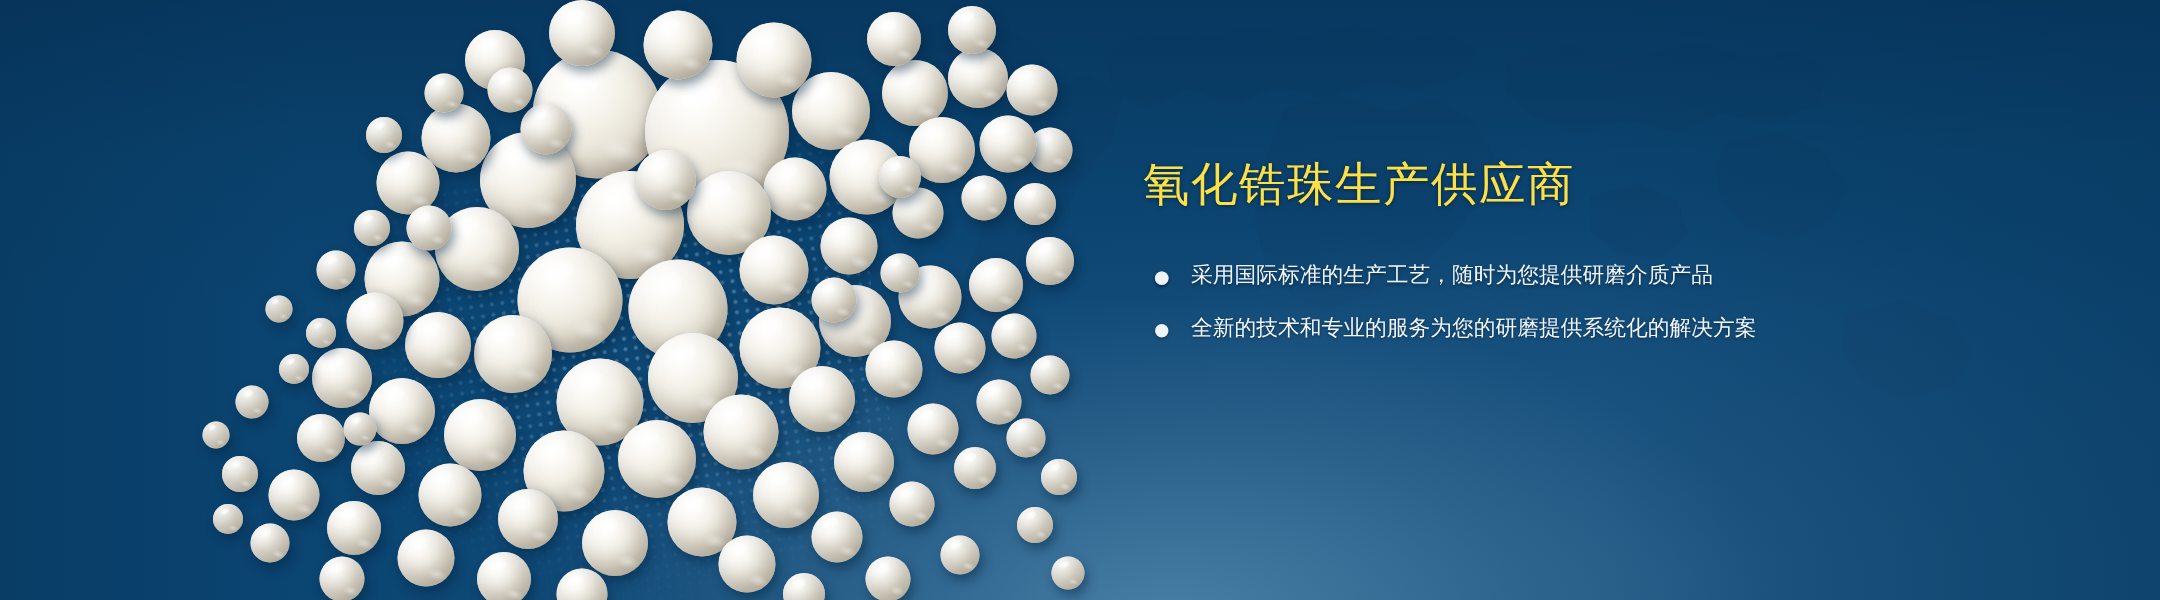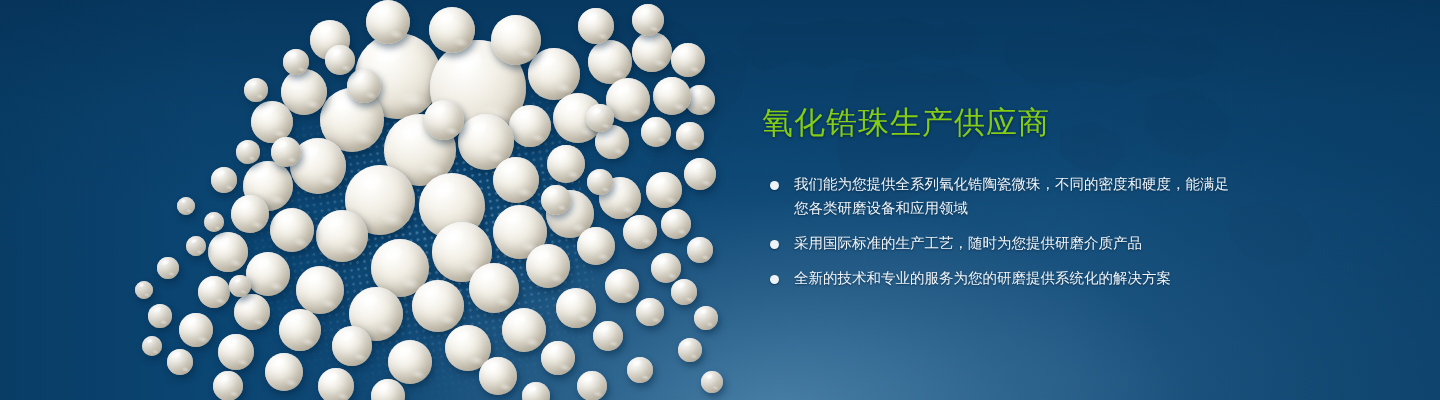--- a/index.html
+++ b/index.html
@@ -132,21 +132,21 @@
     position: absolute;
     left: 762px;
     top: 104px;
     width: 470px;
   }
   .headline {
     margin: 0;
     font-size: 31px;
     font-weight: 400;
     line-height: 1.25;
-    color: #84cc16;
+    color: #fde047;
     letter-spacing: 1px;
     text-shadow: 0 1px 3px rgba(2,28,52,0.75);
   }
   .bullets {
     list-style: none;
     margin: 30px 0 0 0;
     padding: 0;
   }
   .bullet {
     position: relative;
@@ -293,21 +293,20 @@
       <div class="bead" style="width: 30px; height: 30px; left: 325px; top: 45px;"></div>
       <div class="bead" style="width: 26px; height: 26px; left: 283px; top: 49px;"></div>
       <div class="bead" style="width: 24px; height: 24px; left: 244px; top: 78px;"></div>
     </div>
 
   <div class="copy">
     <h1 class="headline">氧化锆珠生产供应商</h1>
     <ul class="bullets">
       <li class="bullet">
         <span class="bullet-dot"></span>
-        <span>我们能为您提供全系列氧化锆陶瓷微珠，不同的密度和硬度，能满足您各类研磨设备和应用领域</span>
       </li>
       <li class="bullet">
         <span class="bullet-dot"></span>
         <span>采用国际标准的生产工艺，随时为您提供研磨介质产品</span>
       </li>
       <li class="bullet">
         <span class="bullet-dot"></span>
         <span>全新的技术和专业的服务为您的研磨提供系统化的解决方案</span>
       </li>
     </ul>

